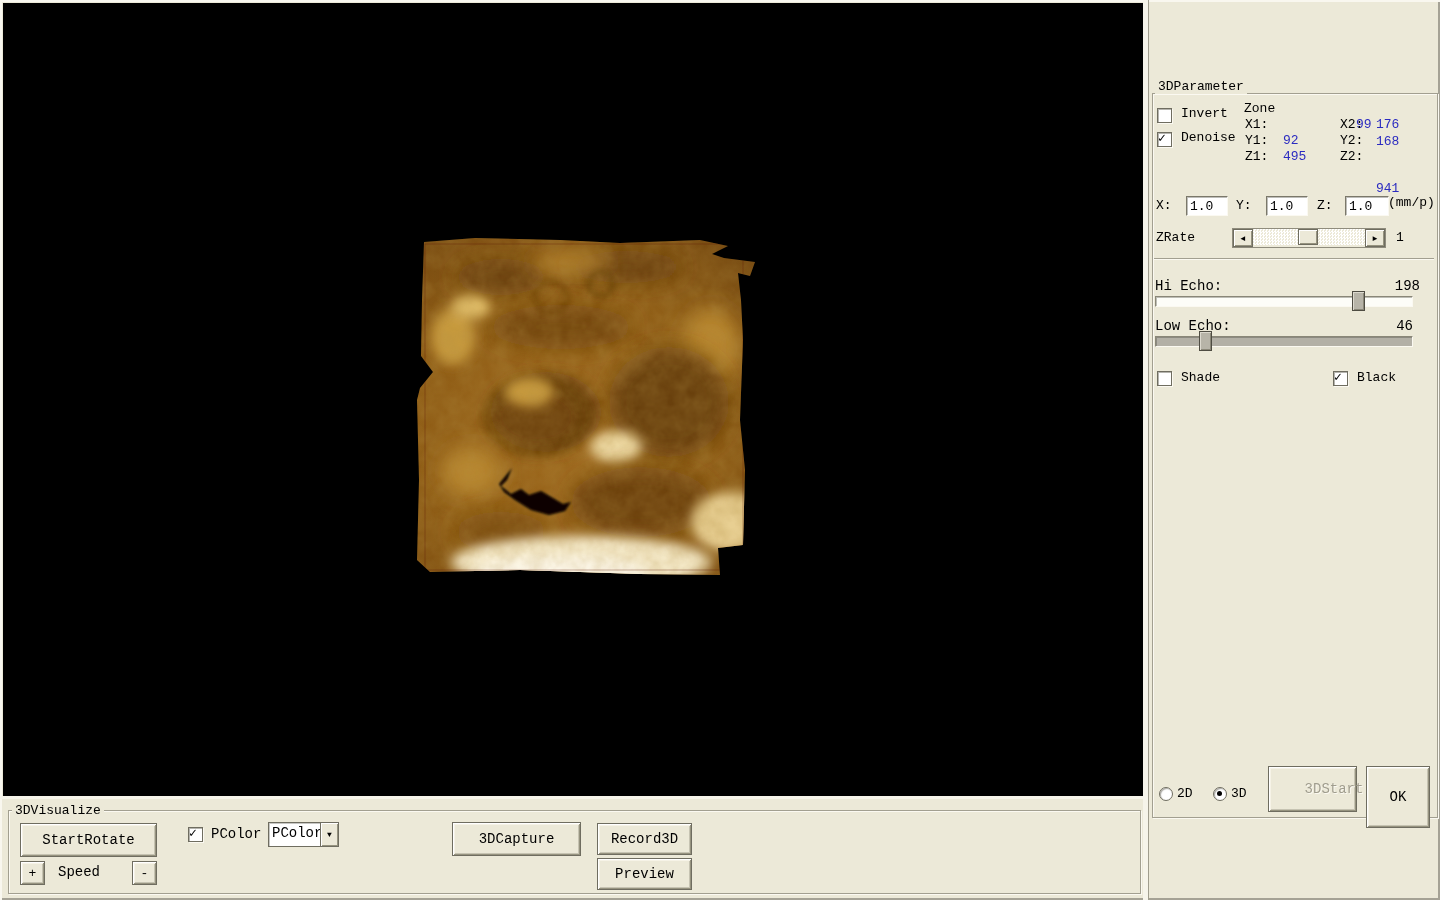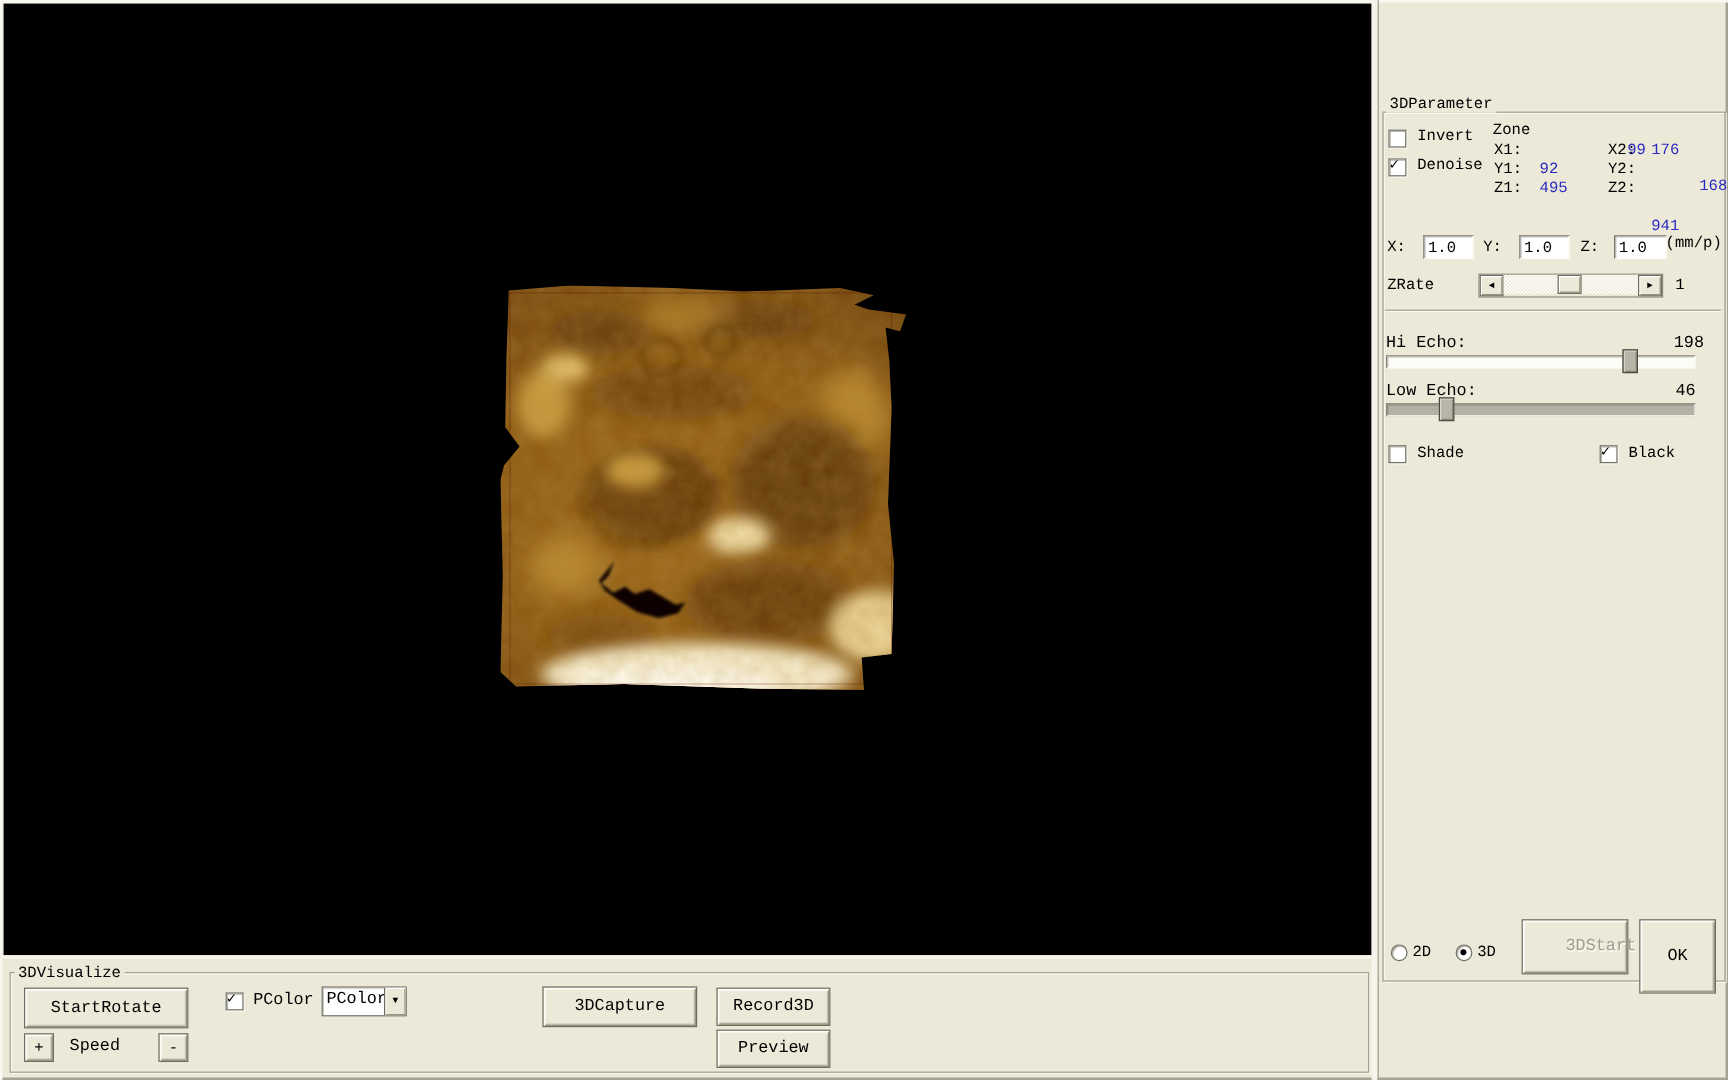--- a/index.html
+++ b/index.html
@@ -170,21 +170,21 @@
   <span class="lbl" style="left:1181px;top:130px;">Denoise</span>
 
   <span class="lbl" style="left:1244px;top:101px;">Zone</span>
   <span class="lbl" style="left:1245px;top:117px;">X1:</span>
   <span class="lbl blue" style="left:1356px;top:117px;">99</span>
   <span class="lbl" style="left:1340px;top:117px;">X2:</span>
   <span class="lbl blue" style="left:1376px;top:117px;">176</span>
   <span class="lbl" style="left:1245px;top:133px;">Y1:</span>
   <span class="lbl blue" style="left:1283px;top:133px;">92</span>
   <span class="lbl" style="left:1340px;top:133px;">Y2:</span>
-  <span class="lbl blue" style="left:1376px;top:147px;margin-left:40px;">168</span>
+  <span class="lbl blue" style="left:1376px;top:134px;">168</span>
   <span class="lbl" style="left:1245px;top:149px;">Z1:</span>
   <span class="lbl blue" style="left:1283px;top:149px;">495</span>
   <span class="lbl" style="left:1340px;top:149px;">Z2:</span>
   <span class="lbl blue" style="left:1376px;top:149px;margin-top:32px;">941</span>
 
   <span class="lbl" style="left:1156px;top:198px;">X:</span>
   <input class="field" style="left: 1186px; top: 196px; width: 34px; height: 18px;" value="1.0">
   <span class="lbl" style="left:1236px;top:198px;">Y:</span>
   <input class="field" style="left: 1266px; top: 196px; width: 34px; height: 18px;" value="1.0">
   <span class="lbl" style="left:1317px;top:198px;">Z:</span>

